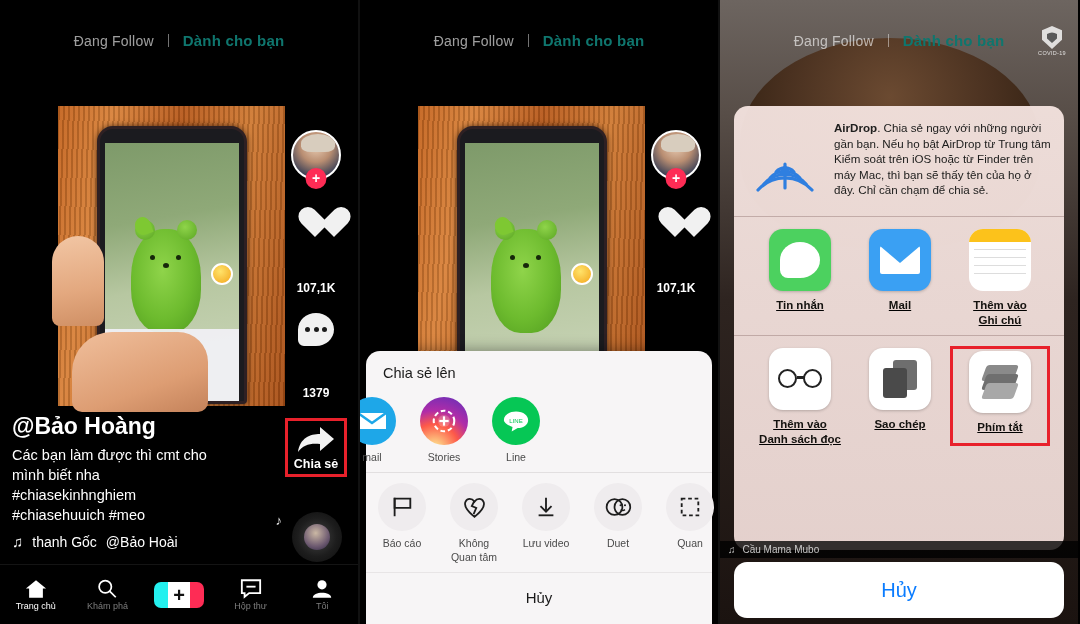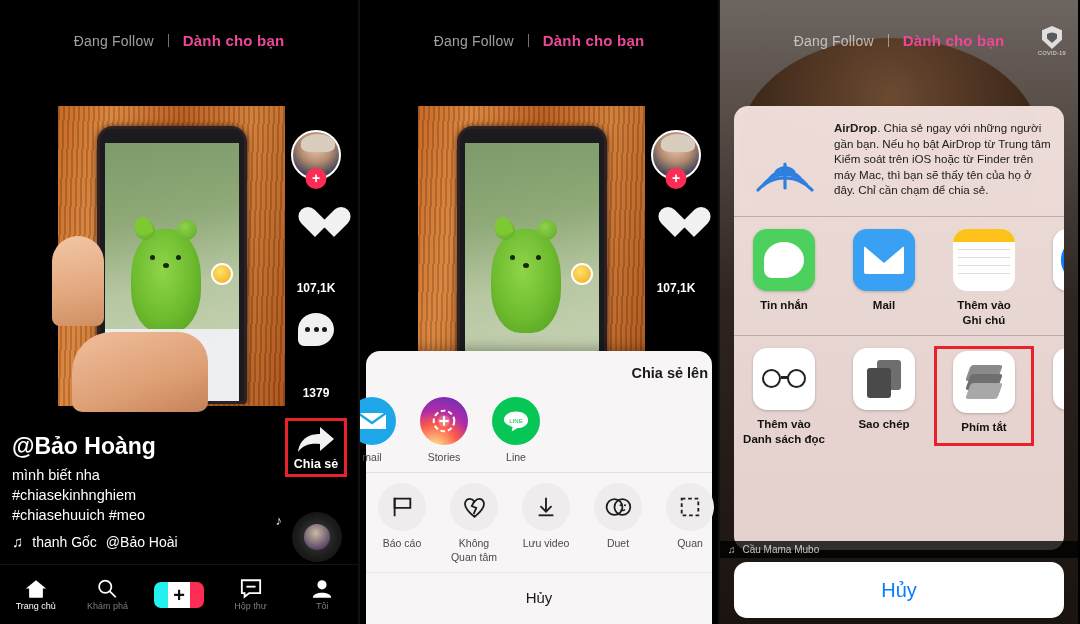--- a/index.html
+++ b/index.html
@@ -17,21 +17,21 @@
   .p3 { width: 360px; border-left: 2px solid #111; }
 
   
   .top-tabs {
     position: absolute; top: 32px; left: 0; width: 100%;
     display: flex; justify-content: center; align-items: center; gap: 14px;
     z-index: 30;
   }
   .tab-inactive { color: rgba(255,255,255,0.62); font-size: 14px; letter-spacing: .2px; }
   .tab-divider { width: 1px; height: 13px; background: rgba(255,255,255,0.45); }
-  .tab-active { color: #ec4899; font-size: 15px; font-weight: bold; letter-spacing: .2px; }
+  .tab-active { color: #0f766e; font-size: 15px; font-weight: bold; letter-spacing: .2px; }
 
   
   .video-bg { position: absolute; inset: 0; overflow: hidden; }
   .wood {
     position: absolute; left: 58px; top: 106px; width: 227px; height: 300px;
     background:
       repeating-linear-gradient(92deg, rgba(0,0,0,.14) 0 2px, rgba(255,255,255,.05) 2px 5px),
       linear-gradient(100deg,#c4641f 0%, #d9823a 20%, #b85a1c 45%, #d07a33 70%, #a84e15 100%);
   }
   .phone {
@@ -151,22 +151,22 @@
   .plus-btn::after { content:""; position:absolute; right:-4px; top:0; width:14px; height:26px;
     border-radius:0 7px 7px 0; background:#fe2c55; }
   .plus-btn span { position:relative; z-index:2; color:#111; font-size:20px; font-weight:bold; line-height:1; }
 
   
   .sheet {
     position:absolute; left:6px; right:6px; bottom:0; z-index:40;
     background:#f7f5f6; border-radius:14px 14px 0 0;
     box-shadow:0 -2px 14px rgba(0,0,0,.35);
   }
-  .sheet-title { text-align:right; font-size:14.5px; font-weight:bold; color:#1a1a1a;
-                 padding:14px 4px 10px; }
+  .sheet-title { text-align:left; font-size:14.5px; font-weight:normal; color:#1a1a1a;
+                 padding:14px 17px 10px; }
   .row { display:flex; padding: 2px 0 8px; }
   .row.apps { padding-left: 2px; }
   .cell { flex: 0 0 auto; width: 72px; display:flex; flex-direction:column;
           align-items:center; gap:6px; padding-top:4px; position:relative; }
   .cell.first { margin-left:-32px; }
   .cell.hl { border: 3px solid #e8212b; width: 78px; }
   .ico-circle { width:48px; height:48px; border-radius:50%; display:flex;
                 align-items:center; justify-content:center; }
   .cell-lbl { font-size:10.5px; color:#4a4a4a; text-align:center; line-height:13px; }
   .sheet-sep { height:1px; background:#e2dfe0; margin: 0 0 4px; }
@@ -196,21 +196,21 @@
   .covid-lbl { color:rgba(255,255,255,.8); font-size:5.5px; letter-spacing:.3px; }
 
   .ios-sheet { position:absolute; left:14px; right:14px; top:106px; bottom:74px; z-index:40;
     background: linear-gradient(180deg, rgba(243,226,222,.96), rgba(236,216,212,.96));
     border-radius:14px; overflow:hidden; }
   .airdrop { display:flex; gap:12px; padding:14px 12px 14px 14px; align-items:flex-start;
              border-bottom:1px solid rgba(120,90,85,.35); }
   .ad-icon { flex:0 0 auto; width:74px; height:74px; position:relative; margin-top:8px; }
   .ad-text { font-size:11.6px; line-height:15.5px; color:#20201f; }
   .ad-text b { font-weight:bold; }
-  .ios-row { display:flex; padding:10px 0 8px; border-bottom:1px solid rgba(120,90,85,.35); }
+  .ios-row { display:flex; padding:10px 16px 8px; border-bottom:1px solid rgba(120,90,85,.35);text-decoration:underline; }
   .ios-row:last-of-type{ border-bottom:none; }
   .ios-cell { flex:0 0 auto; width:100px; display:flex; flex-direction:column;
               align-items:center; gap:7px; padding-top:2px; }
   .ios-cell.hl { border:3px solid #e8212b; }
   .ios-sq { width:62px; height:62px; border-radius:14px; display:flex; align-items:center;
             justify-content:center; box-shadow:0 1px 3px rgba(0,0,0,.22); }
   .ios-lbl { font-size:11.5px; color:#14120f; text-align:center; line-height:14px; font-weight:bold; }
   .music-bar { position:absolute; left:0; right:0; bottom:66px; height:17px; z-index:45;
     background:rgba(0,0,0,.78); display:flex; align-items:center; gap:7px; padding:0 8px;
     color:rgba(255,255,255,.75); font-size:10px; overflow:hidden; }
@@ -303,20 +303,21 @@
           <svg viewBox="0 0 40 30" width="40" height="30">
               <path d="M2 26 C4 12 14 8 24 8 L24 1 L38 13 L24 25 L24 18 C14 17 7 19 2 26 Z" fill="#f2f2f2"></path>
             </svg>
         </div>
         <div class="share-label">Chia sẻ</div>
       </div>
     </div>
 
     <div class="caption">
       <div class="cap-user">@Bảo Hoàng</div>
+      <div class="cap-line">Các bạn làm được thì cmt cho</div>
       <div class="cap-line">mình biết nha</div>
       <div class="cap-line">#chiasekinhnghiem</div>
       <div class="cap-line">#chiasehuuich #meo</div>
       <div class="cap-music">
         <span class="note-glyph">♫</span>
         <span>thanh Gốc</span>
         <span>@Bảo Hoài</span>
       </div>
     </div>
     <div class="fly-note" style="right:76px; bottom:96px;">♪</div>

